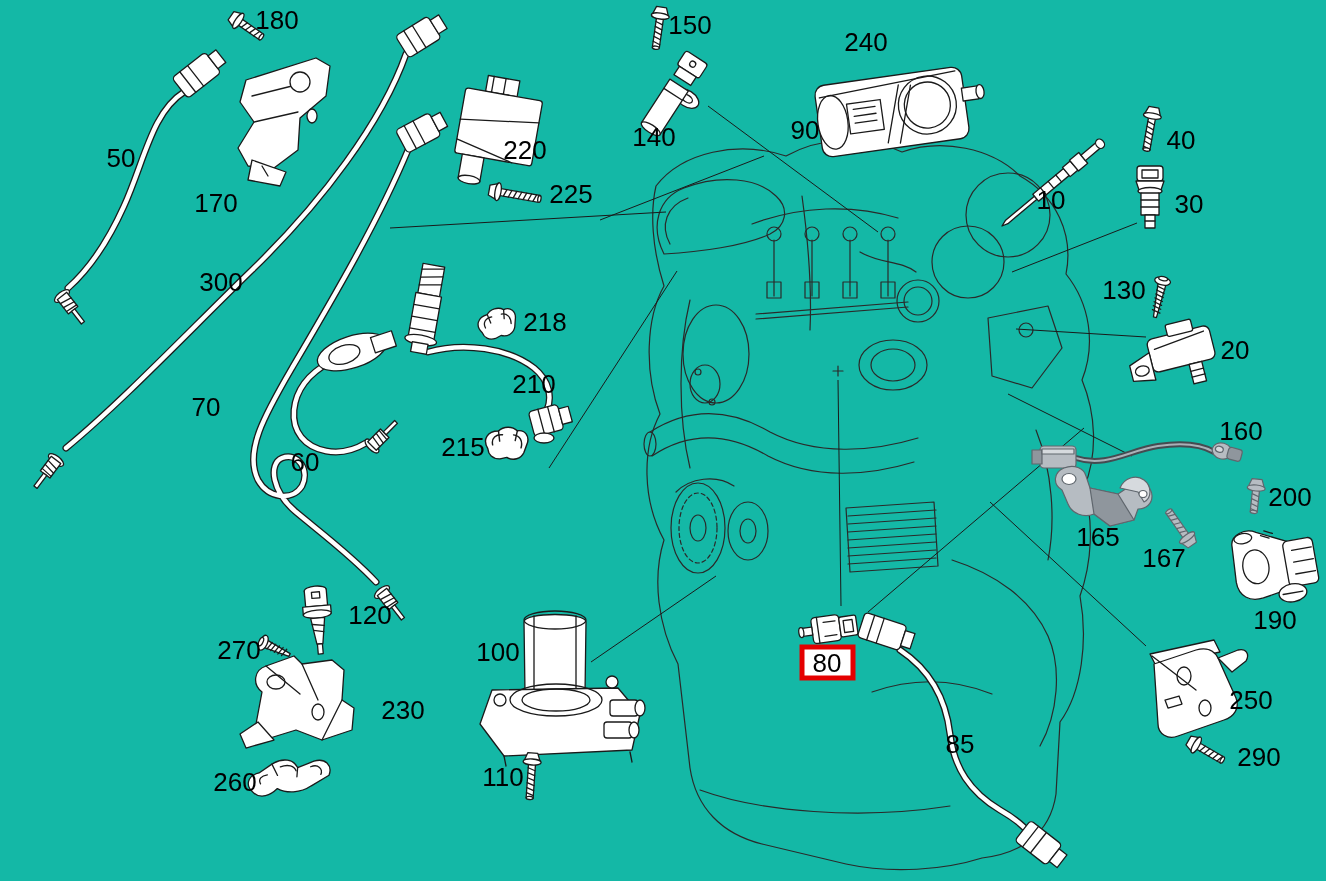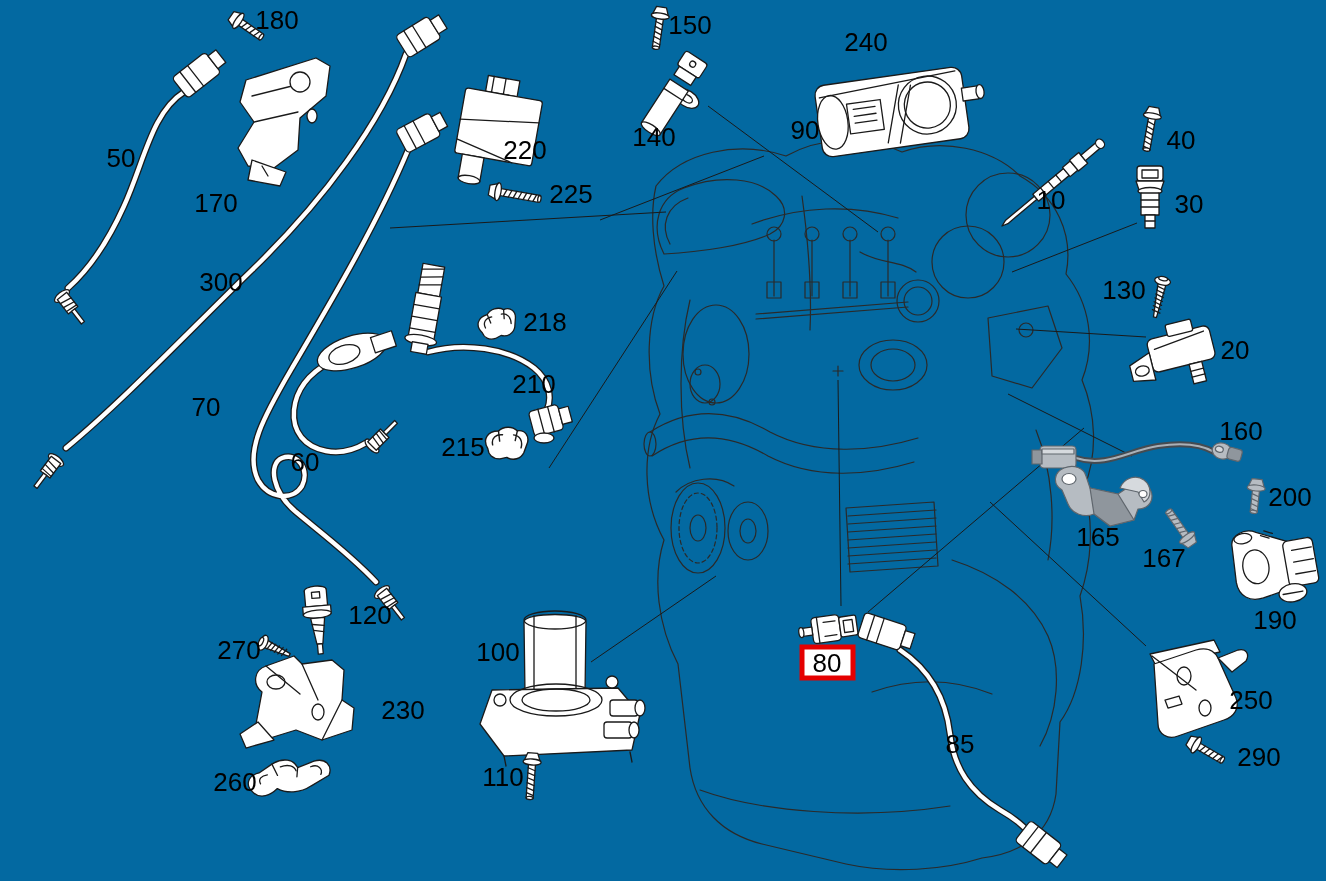--- a/index.html
+++ b/index.html
@@ -1,16 +1,16 @@
 <!DOCTYPE html>
 <html><head>
 <meta charset="utf-8">
 <style>
   html,body{margin:0;padding:0;background:#ffffff;}
-  .canvas{position:relative;width:1326px;height:881px;background:#0369a1;overflow:hidden;
+  .canvas{position:relative;width:1326px;height:881px;background:#14b8a6;overflow:hidden;
           font-family:"Liberation Sans",sans-serif;}
   svg{display:block;}
   .ln{fill:#ffffff;stroke:#1a1a1a;stroke-width:1.3;stroke-linejoin:round;stroke-linecap:round;}
   .nf{fill:none;}
   .eng{fill:none;stroke:#2a2a2a;stroke-width:1.2;stroke-linejoin:round;stroke-linecap:round;}
   .lead{stroke:#1a1a1a;stroke-width:1;fill:none;}
   .tube-o{fill:none;stroke:#1a1a1a;stroke-width:7;stroke-linecap:round;}
   .tube-i{fill:none;stroke:#ffffff;stroke-width:4.4;stroke-linecap:round;}
   .g2{fill:#b6bcc2;stroke:#5f666d;stroke-width:1.2;stroke-linejoin:round;}
   .g3{fill:#8f969d;stroke:#5f666d;stroke-width:1.2;stroke-linejoin:round;}

